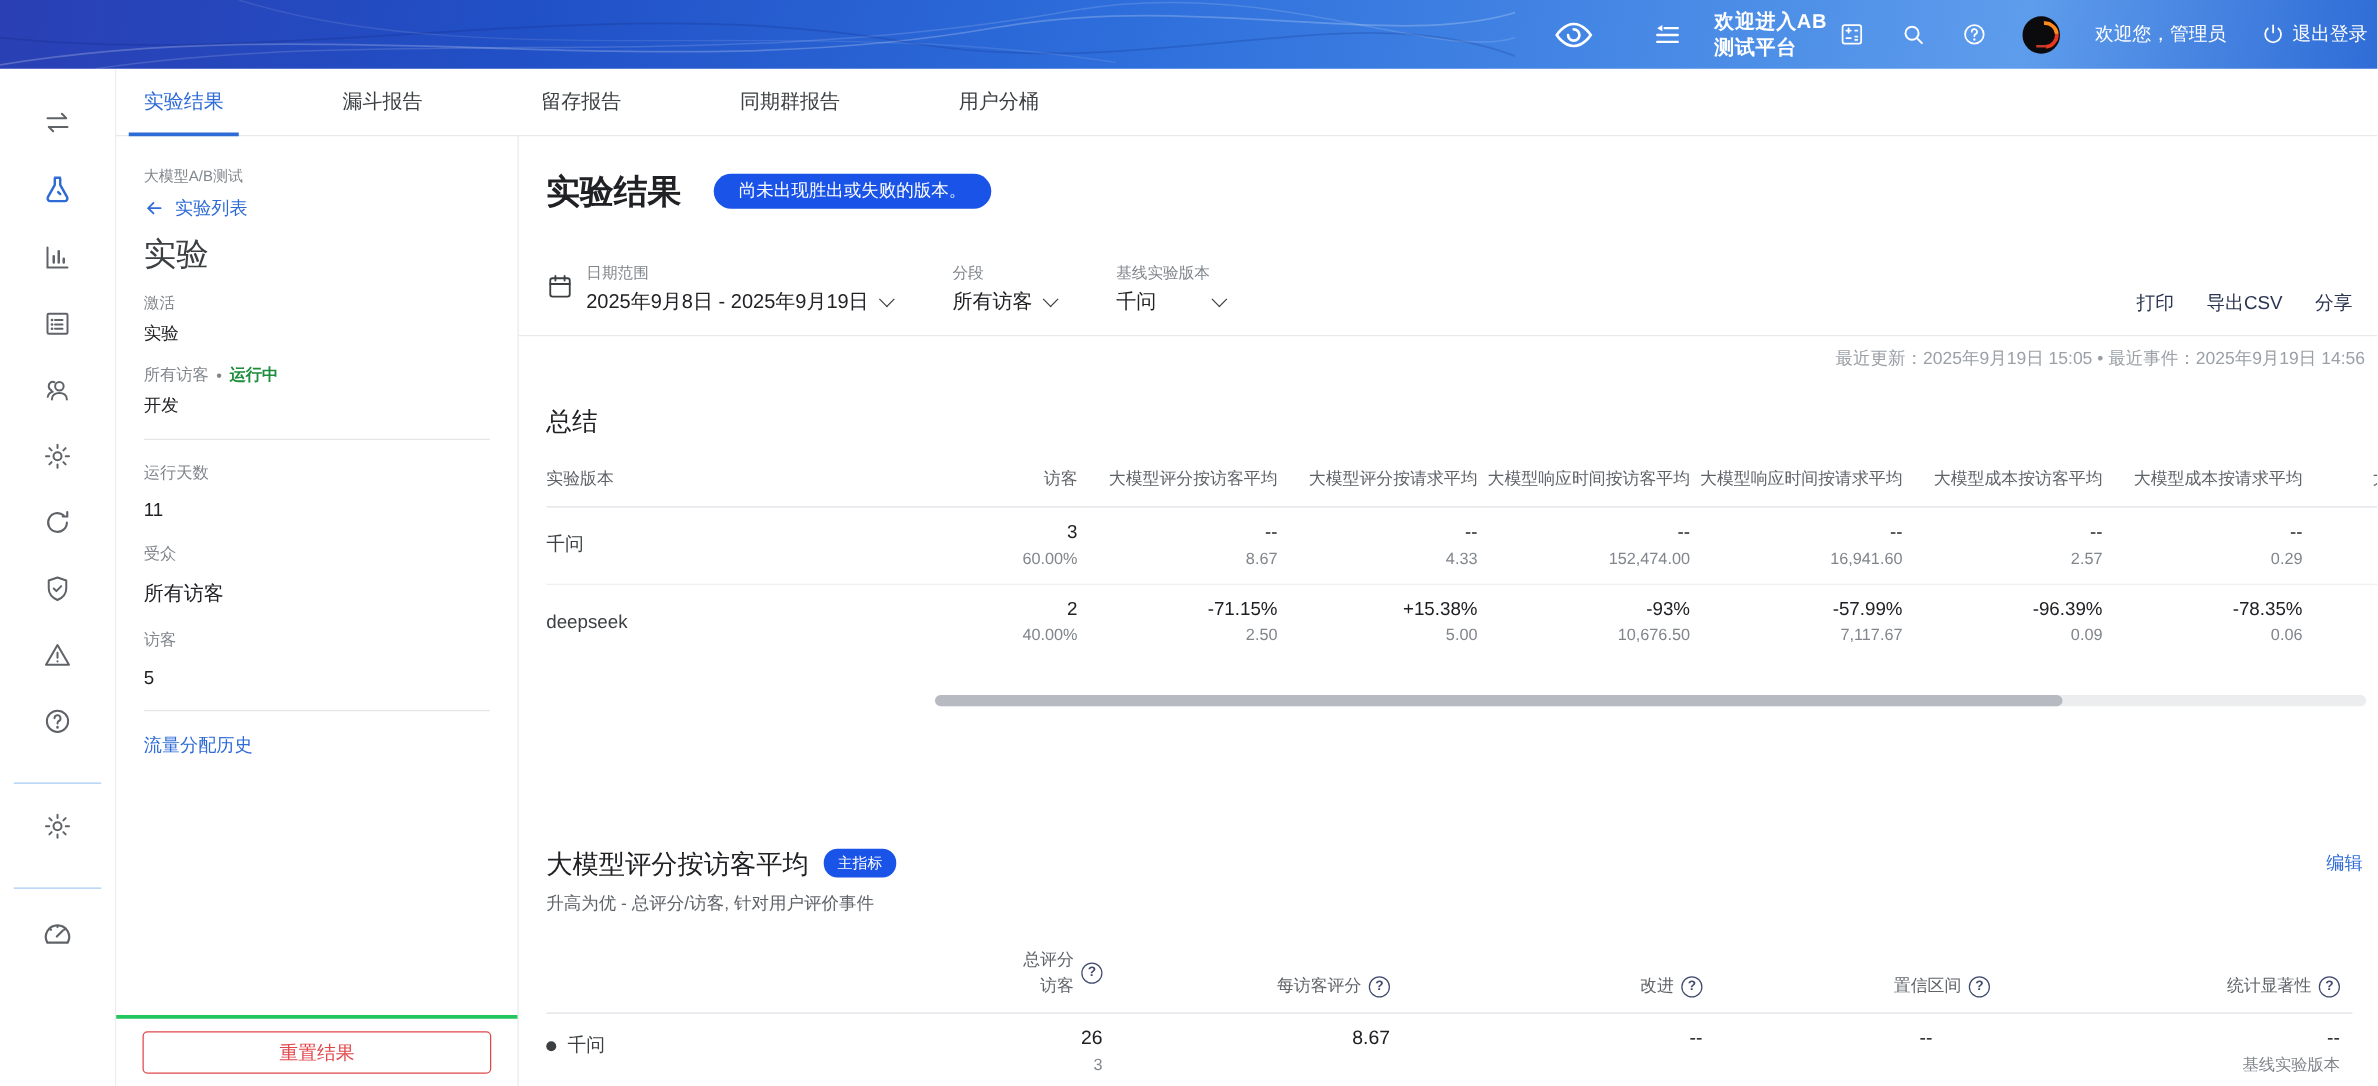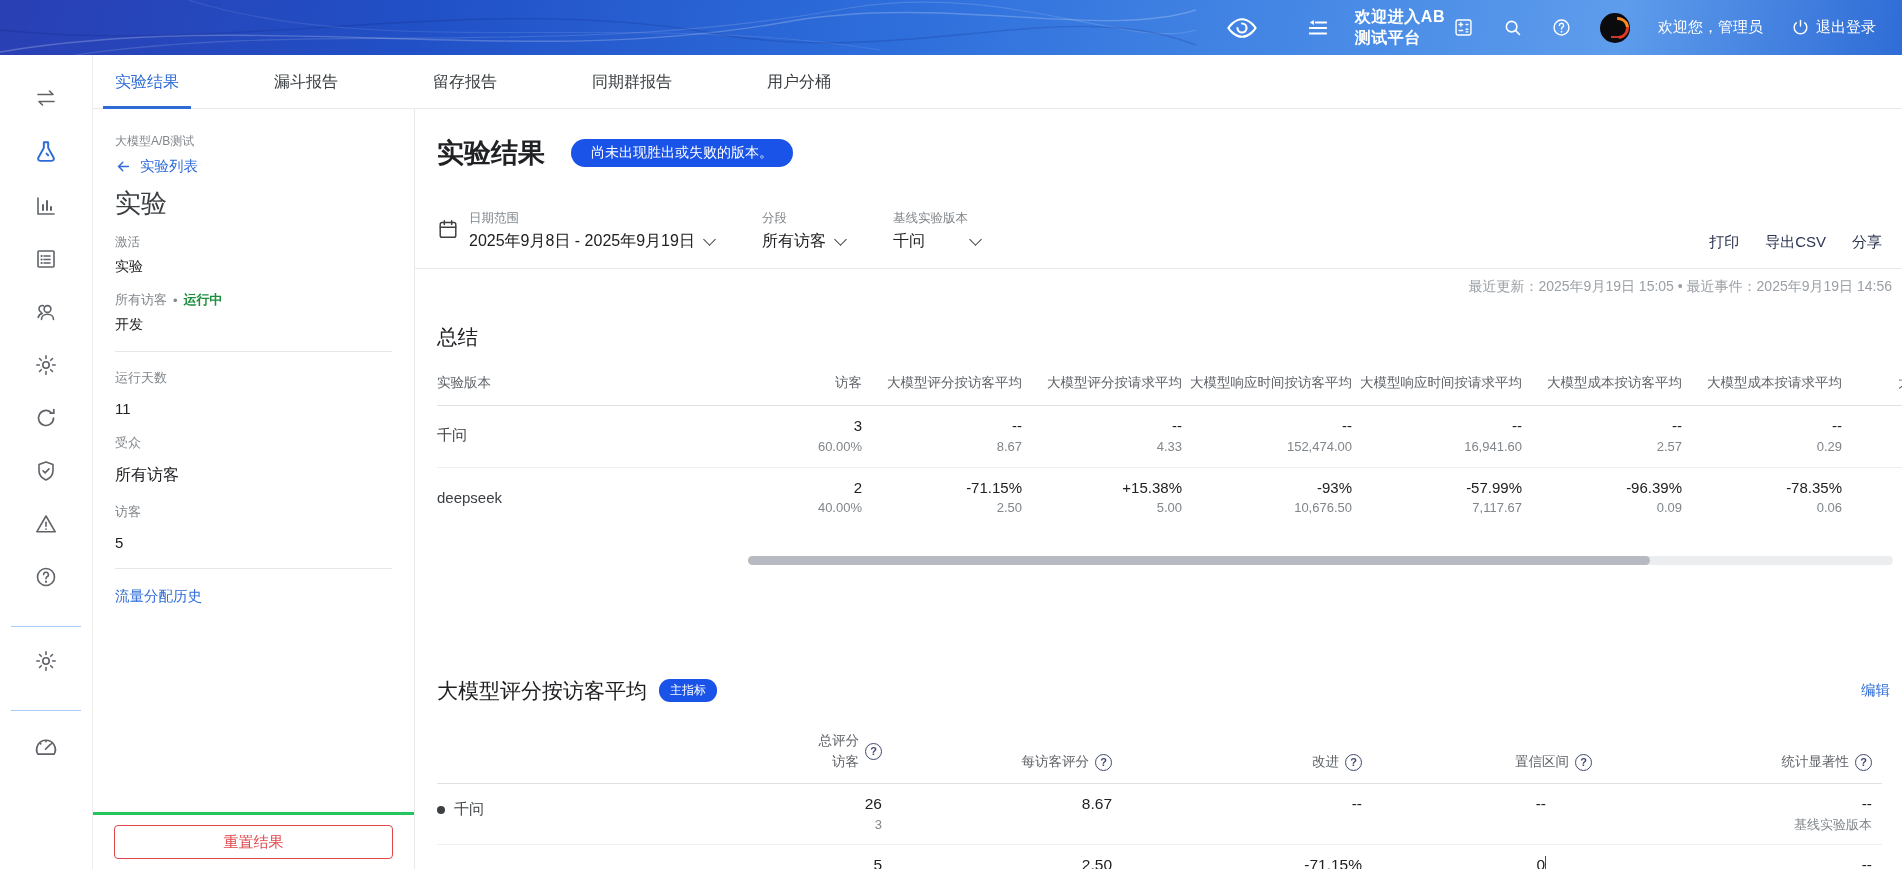--- a/index.html
+++ b/index.html
@@ -7,21 +7,21 @@
   body { width:1902px; height:869px; overflow:hidden; font-family:"Liberation Sans","DejaVu Sans",sans-serif; color:#202124; }
   svg { display:block; }
 
   
   .topbar { position:relative; height:55px; background:linear-gradient(100deg,#2a3fb4 0%,#2150c6 22%,#2e6fdc 48%,#4a8ce6 72%,#5e9cec 85%,#2f6cd6 100%); display:flex; align-items:center; overflow:hidden; }
   .topbar-waves { position:absolute; inset:0; width:100%; height:100%; }
   .topbar > * { position:relative; }
   .logo-box { width:93px; display:flex; justify-content:center; align-items:center; flex:none; }
   .fold-btn { margin-left:18px; cursor:pointer; }
   .topbar-title { color:#fff; font-size:16px; font-weight:600; margin-left:26px; letter-spacing:.5px; }
-  .topbar-right { margin-left:auto; display:flex; align-items:center; gap:28px; padding-right:26px; }
+  .topbar-right { margin-left:auto; display:flex; align-items:center; gap:28px; padding-right:8px; }
   .tb-icon { cursor:pointer; }
   .avatar { width:30px; height:30px; border-radius:50%; background:#0b0b0d; position:relative; overflow:hidden; flex:none; cursor:pointer; }
   .avatar::before { content:""; position:absolute; left:7px; top:4px; width:16px; height:16px; border-radius:50%; border:3px solid transparent; border-top-color:#ff8b1f; border-right-color:#e8381f; transform:rotate(40deg); }
   .avatar::after { content:""; position:absolute; left:11px; bottom:5px; width:8px; height:2px; background:#c73a2a; }
   .tb-text { color:#fff; font-size:15px; cursor:pointer; white-space:nowrap; }
   .logout-wrap { display:flex; align-items:center; gap:6px; cursor:pointer; }
 
   
   .app { display:flex; height:814px; }
   .iconbar { width:93px; flex:none; border-right:1px solid #ededed; display:flex; flex-direction:column; align-items:center; padding-top:31px; }
@@ -441,20 +441,21 @@
 
         <div class="hscroll">
           <div class="hscroll-thumb"></div>
         </div>
 
         <div class="metric-head">
           <span class="h3">大模型评分按访客平均</span>
           <span class="primary-pill">主指标</span>
           <span class="edit-link">编辑</span>
         </div>
+        <div class="subtitle">升高为优 - 总评分/访客, 针对用户评价事件</div>
 
         <table class="met-table">
           <colgroup>
             <col style="width:280px">
               <col style="width:165px">
               <col style="width:230px">
               <col style="width:250px">
               <col style="width:230px">
               <col style="width:290px">
           </colgroup>

